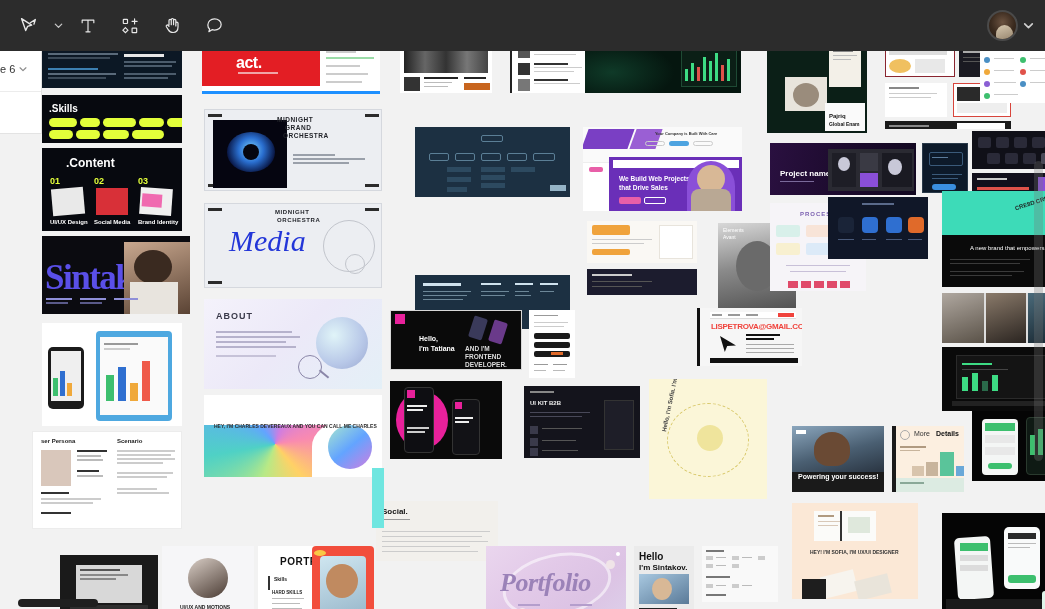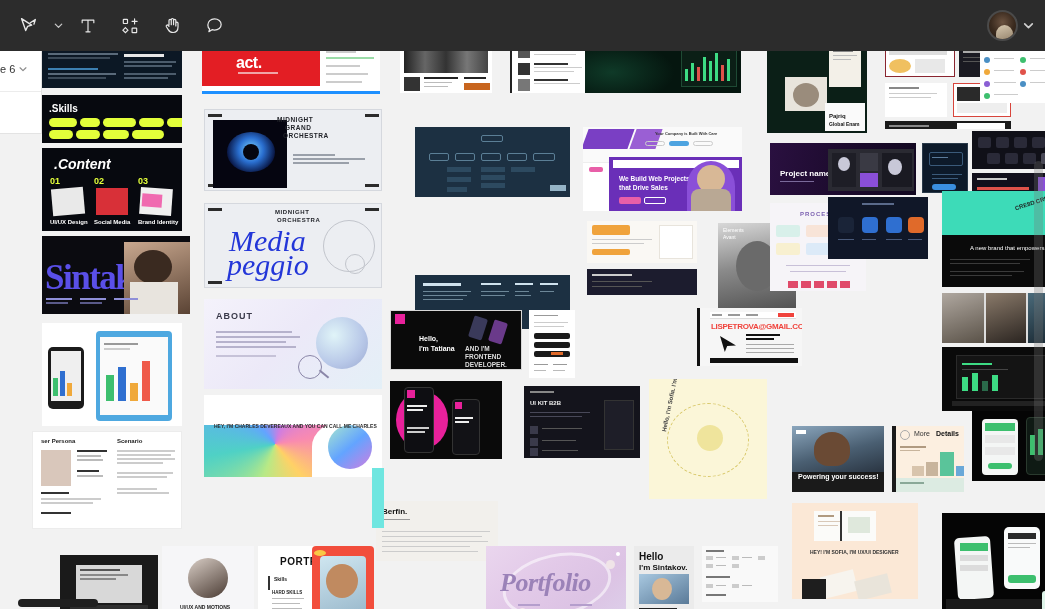--- a/index.html
+++ b/index.html
@@ -194,21 +194,21 @@
       <div class="blk" style="left:61px;top:23px;width:33px;height:9px;border-radius:5px;background:#e3ff3a"></div>
       <div class="blk" style="left:97px;top:23px;width:25px;height:9px;border-radius:5px;background:#e3ff3a"></div>
       <div class="blk" style="left:125px;top:23px;width:28px;height:9px;border-radius:5px;background:#e3ff3a"></div>
       <div class="blk" style="left:7px;top:35px;width:24px;height:9px;border-radius:5px;background:#e3ff3a"></div>
       <div class="blk" style="left:34px;top:35px;width:24px;height:9px;border-radius:5px;background:#e3ff3a"></div>
       <div class="blk" style="left:61px;top:35px;width:26px;height:9px;border-radius:5px;background:#e3ff3a"></div>
       <div class="blk" style="left:90px;top:35px;width:32px;height:9px;border-radius:5px;background:#e3ff3a"></div>
     </div>
 
     <div class="card" style="left:0;top:105px;width:140px;height:83px;background:#07090f;">
-      <div class="tx" style="left:12px;top:8px;font-size:14px;font-weight:bold;color:#fff;font-style:italic;">.Content</div>
+      <div class="tx" style="left:24px;top:8px;font-size:12px;font-weight:bold;color:#fff;">.Content</div>
       <div class="tx" style="left:8px;top:28px;font-size:9px;font-weight:bold;color:#e3ff3a;">01</div>
       <div class="tx" style="left:52px;top:28px;font-size:9px;font-weight:bold;color:#e3ff3a;">02</div>
       <div class="tx" style="left:96px;top:28px;font-size:9px;font-weight:bold;color:#e3ff3a;">03</div>
       <div class="blk" style="left:10px;top:40px;width:32px;height:27px;background:#e9e9e9;transform:rotate(-5deg);"></div>
       <div class="blk" style="left:54px;top:40px;width:32px;height:27px;background:#d83038;"></div>
       <div class="blk" style="left:98px;top:40px;width:32px;height:27px;background:#f0f0f0;transform:rotate(4deg);"></div>
       <div class="blk" style="left:100px;top:46px;width:20px;height:13px;background:#f06ab0;transform:rotate(4deg);"></div>
       <div class="tx" style="left:8px;top:71px;font-size:6px;font-weight:bold;color:#fff;">UI/UX Design</div>
       <div class="tx" style="left:52px;top:71px;font-size:6px;font-weight:bold;color:#fff;">Social Media</div>
       <div class="tx" style="left:96px;top:71px;font-size:6px;font-weight:bold;color:#fff;">Brand Identity</div>
@@ -301,21 +301,20 @@
       <div class="blk" style="left:88px;top:52px;width:56px;height:1.5px;background:#9aa0aa;"></div>
     </div>
 
     <div class="card" style="left:162px;top:160px;width:178px;height:85px;background:#eceef2;border:1px solid #d5d8de;">
       <div class="blk" style="left:3px;top:4px;width:14px;height:3px;background:#2b2b2b;"></div>
       <div class="blk" style="left:160px;top:4px;width:14px;height:3px;background:#2b2b2b;"></div>
       <div class="blk" style="left:3px;top:77px;width:14px;height:3px;background:#2b2b2b;"></div>
       <div class="tx" style="left:70px;top:5px;font-size:6px;font-weight:bold;color:#23252b;letter-spacing:0.6px;">MIDNIGHT</div>
       <div class="tx" style="left:72px;top:13px;font-size:6px;font-weight:bold;color:#23252b;letter-spacing:0.6px;">ORCHESTRA</div>
       <div class="tx" style="left:24px;top:20px;font-size:30px;color:#2336d8;font-family:'Liberation Serif',serif;font-style:italic;">Media</div>
-      <div class="tx" style="left:22px;top:44px;font-size:30px;color:#2336d8;font-family:'Liberation Serif',serif;font-style:italic;">peggio</div>
       <div class="blk" style="left:118px;top:16px;width:52px;height:52px;border-radius:50%;border:1px solid #c2c5cc;"></div>
       <div class="blk" style="left:140px;top:50px;width:20px;height:20px;border-radius:50%;border:1px solid #c2c5cc;"></div>
     </div>
 
     <div class="card" style="left:162px;top:256px;width:178px;height:90px;background:linear-gradient(135deg,#f4f2fb 0%,#ece9f8 48%,#e4f0f7 100%);">
       <div class="tx" style="left:12px;top:12px;font-size:9px;font-weight:bold;color:#3a3a4a;letter-spacing:1px;">ABOUT</div>
       <div class="blk" style="left:12px;top:32px;width:76px;height:1.5px;background:#b6b2cc;"></div>
       <div class="blk" style="left:12px;top:37px;width:84px;height:1.5px;background:#b6b2cc;"></div>
       <div class="blk" style="left:12px;top:42px;width:70px;height:1.5px;background:#b6b2cc;"></div>
       <div class="blk" style="left:12px;top:47px;width:80px;height:1.5px;background:#b6b2cc;"></div>
@@ -356,21 +355,21 @@
 
     <div class="card" style="left:270px;top:503px;width:62px;height:94px;background:#f24e3c;border-radius:4px;">
       <div class="blk" style="left:8px;top:10px;width:46px;height:58px;border-radius:4px;background:linear-gradient(160deg,#cfe6f0,#9ab9cc);"></div>
       <div class="blk" style="left:14px;top:18px;width:32px;height:34px;border-radius:50%;background:#c08a60;"></div>
 
       <div class="blk" style="left:2px;top:4px;width:12px;height:6px;border-radius:50%;background:#f9c846;"></div>
 
     </div>
 
     <div class="card" style="left:334px;top:458px;width:122px;height:60px;background:#f2f0ec;">
-      <div class="tx" style="left:6px;top:6px;font-size:8px;font-weight:bold;color:#111;">Berfin.</div>
+      <div class="tx" style="left:6px;top:6px;font-size:8px;font-weight:bold;color:#111;">Social.</div>
       <div class="blk" style="left:6px;top:18px;width:28px;height:1.3px;background:#999;"></div>
       <div class="blk" style="left:6px;top:30px;width:108px;height:1.3px;background:#ccc;"></div>
       <div class="blk" style="left:6px;top:35px;width:100px;height:1.3px;background:#ccc;"></div>
       <div class="blk" style="left:6px;top:40px;width:106px;height:1.3px;background:#ccc;"></div>
       <div class="blk" style="left:6px;top:45px;width:88px;height:1.3px;background:#ccc;"></div>
       <div class="blk" style="left:6px;top:50px;width:96px;height:1.3px;background:#ccc;"></div>
     </div>
 
     <div class="card" style="left:358px;top:-2px;width:92px;height:52px;background:#ffffff;">
       <div class="blk" style="left:4px;top:2px;width:84px;height:30px;background:linear-gradient(90deg,#222,#666,#333,#777,#444);"></div>

